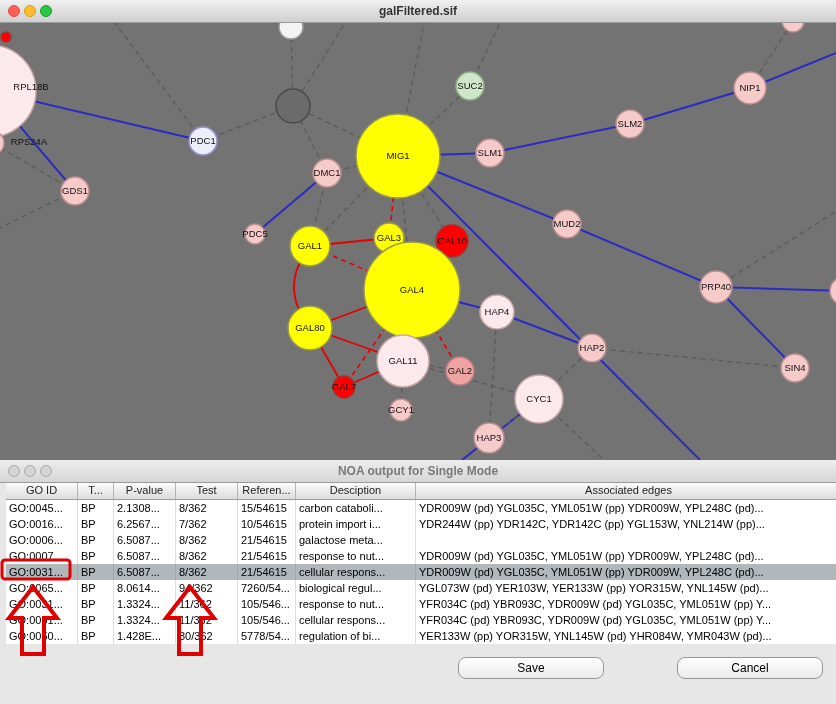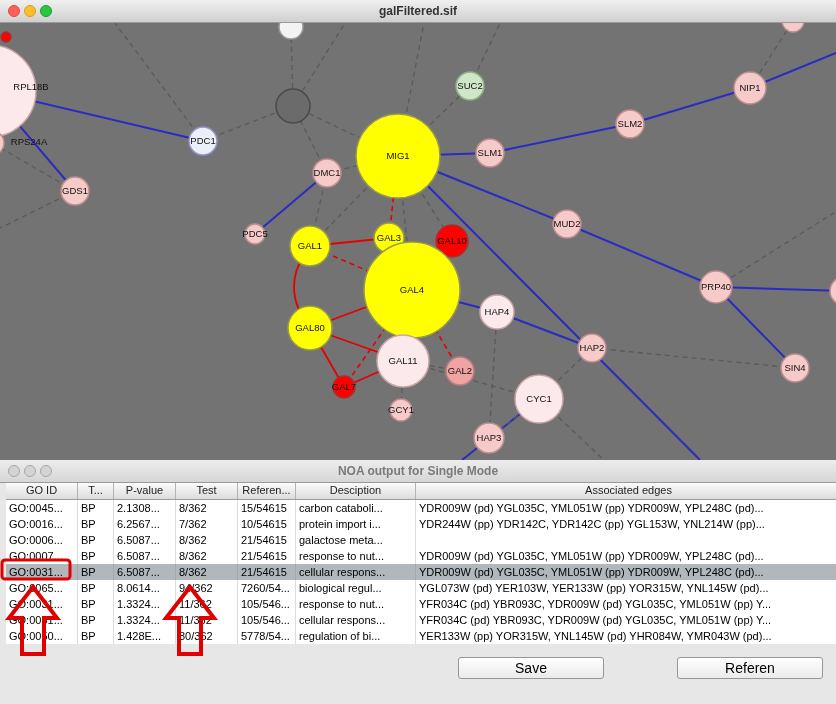--- a/index.html
+++ b/index.html
@@ -37,23 +37,23 @@
   .th{box-sizing:border-box;height:16px;line-height:15px;font-size:11px;color:#222;
       text-align:center;border-right:1px solid #b3b3b3;overflow:hidden;white-space:nowrap;}
   .tr{display:flex;height:16px;background:#fff;}
   .tr.selected{background:#b2b7bb;}
   .td{box-sizing:border-box;height:16px;line-height:16px;font-size:11px;color:#000;
       padding-left:3px;border-right:1px solid #dedede;overflow:hidden;white-space:nowrap;}
   .tr.selected .td{border-right-color:#a2a7ab;}
 
   .aqua-btn{
     position:absolute;top:197px;height:22px;width:146px;
-    border:1px solid #979797;border-radius:3px;
+    border:1px solid #979797;border-radius:8px;
     background:linear-gradient(#ffffff,#ebebeb);
-    font-family:"Liberation Sans",sans-serif;font-size:14px;color:#000;
+    font-family:"Liberation Sans",sans-serif;font-size:12px;color:#000;
   }
   #save-btn{left:458px;}
   #cancel-btn{left:677px;}
 
   #annot{position:absolute;top:0;left:0;width:836px;height:244px;pointer-events:none;}
 </style>
 </head>
 <body>
 
 <div class="win" id="win-graph">
@@ -278,20 +278,20 @@
           <div class="td" style="width: 62px;">1.428E...</div>
           <div class="td" style="width: 62px;">80/362</div>
           <div class="td" style="width: 58px;">5778/54...</div>
           <div class="td" style="width: 120px;">regulation of bi...</div>
           <div class="td" style="width: 426px;">YER133W (pp) YOR315W, YNL145W (pd) YHR084W, YMR043W (pd)...</div>
         </div>
       </div>
   </div>
 
   <button class="aqua-btn" id="save-btn">Save</button>
-  <button class="aqua-btn" id="cancel-btn">Referen</button>
+  <button class="aqua-btn" id="cancel-btn">Cancel</button>
 
   <svg id="annot" viewBox="0 0 836 244">
     <rect class="annot-stroke" x="2" y="100" width="68" height="19" rx="3" fill="none" stroke-width="3" stroke="#e10000"></rect>
     <polygon class="annot-stroke" points="33,127 57,158 44,158 44,194 22,194 22,158 9,158" fill="none" stroke-width="4" stroke="#e10000"></polygon>
     <polygon class="annot-stroke" points="190,127 214,158 201,158 201,194 179,194 179,158 166,158" fill="none" stroke-width="4" stroke="#e10000"></polygon>
   </svg>
 </div>
 
 </body></html>

